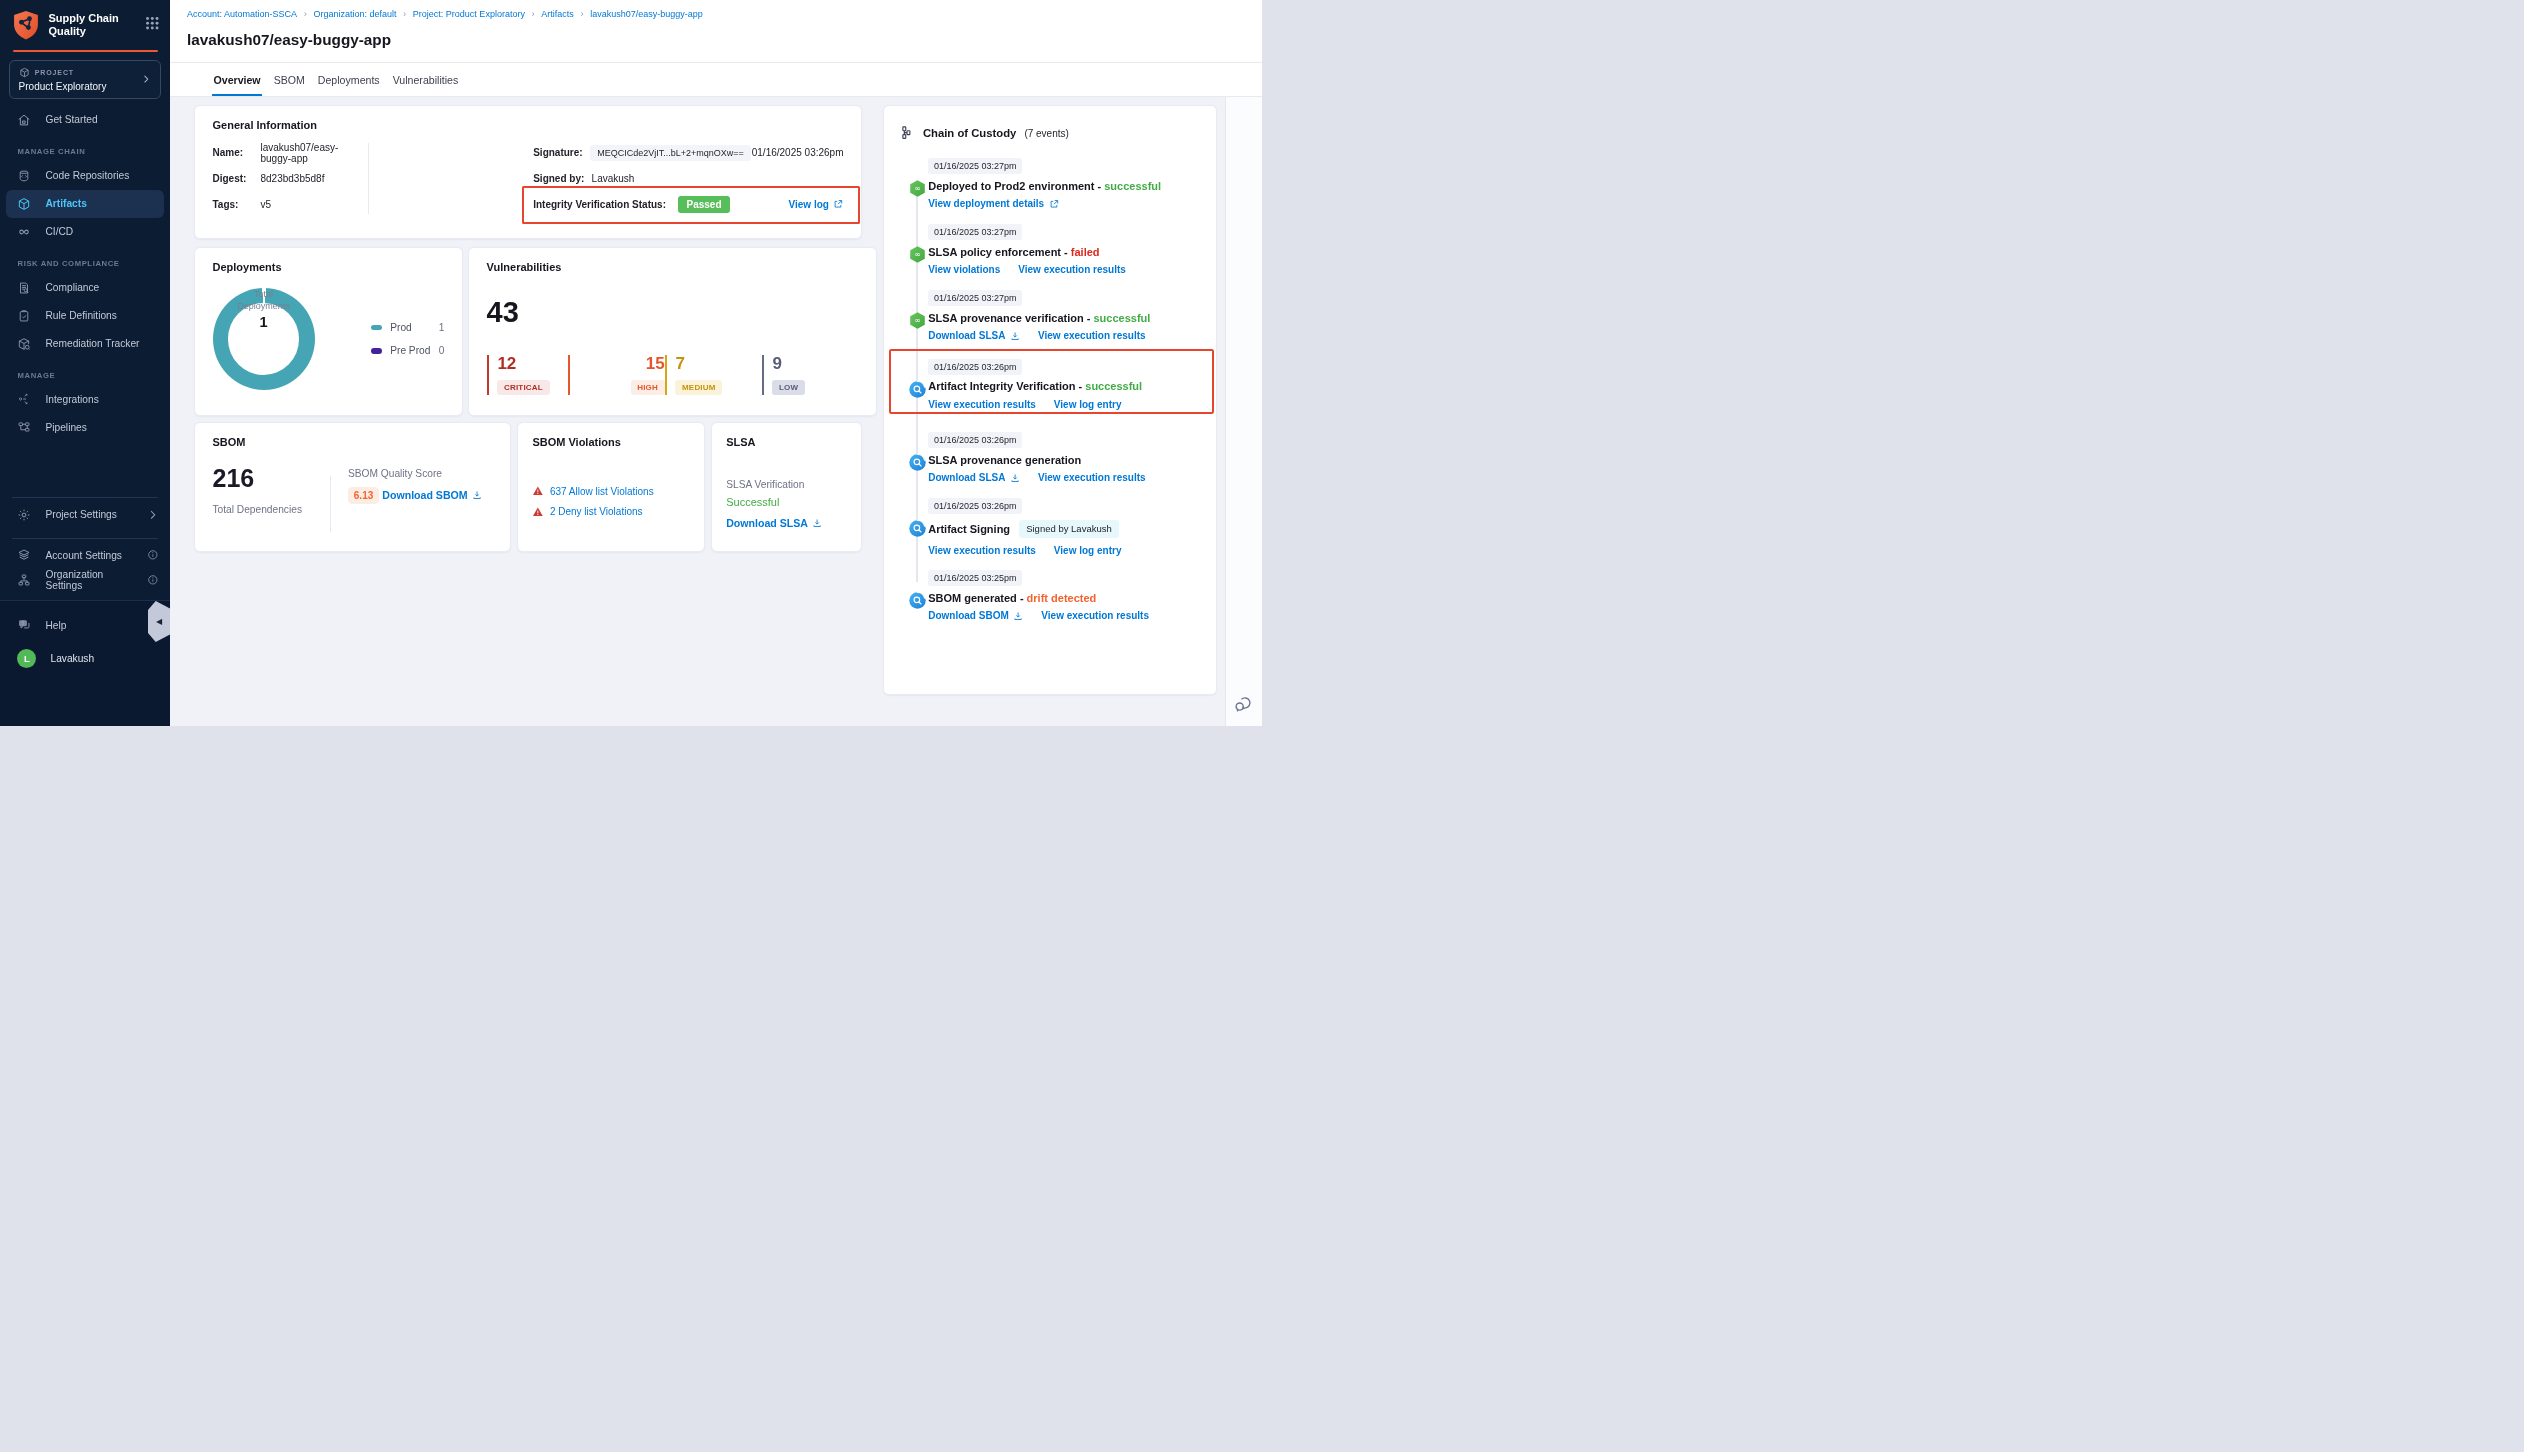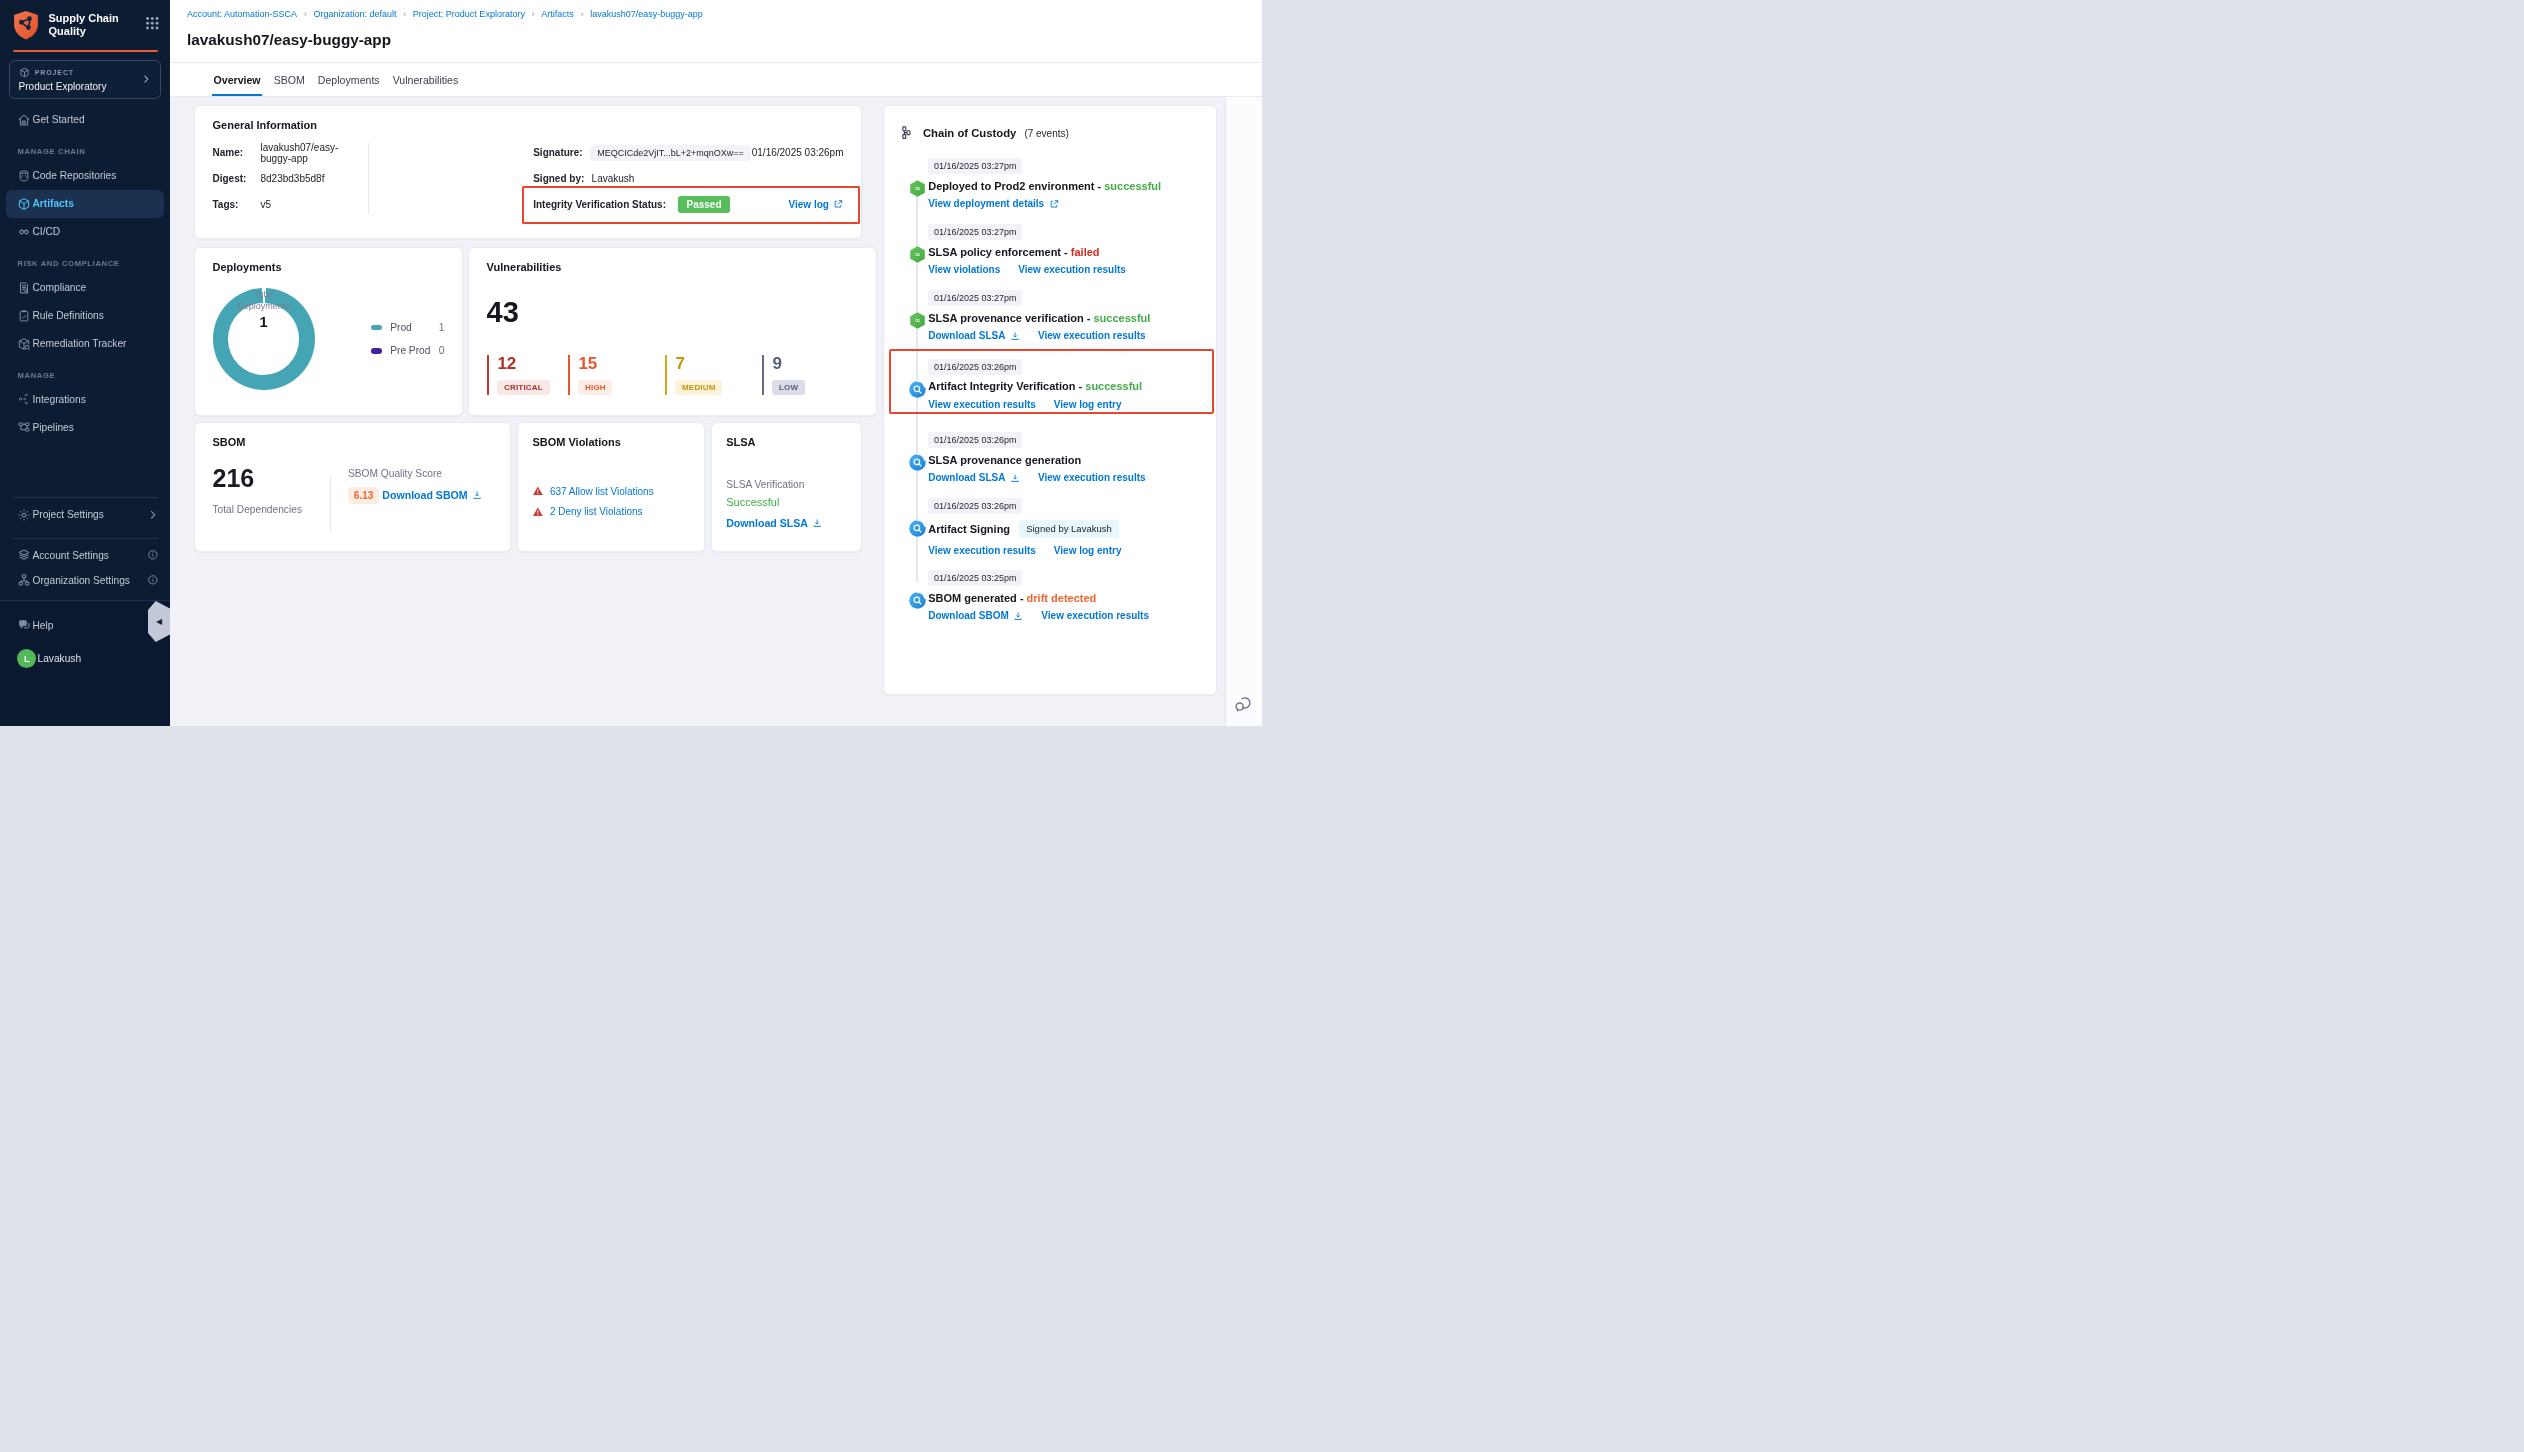--- a/index.html
+++ b/index.html
@@ -15,21 +15,21 @@
   .app-title { font-size:11px; font-weight:bold; color:#fff; line-height:1.25; margin:1.5px 0 0 8.8px; width:80px; }
   .grid-icon { margin-left:auto; margin-top:5.8px; color:#9aa2b5; cursor:pointer; }
   .orange-rule { height:2.2px; background:#ee5635; margin:8.8px 1.5px 0 1.5px; border-radius:1.5px; }
   .project-card { margin:8px 8.8px 0; border:0.7px solid #394763; border-radius:5.8px; padding:5.8px 8.8px; background:#0e2038; display:flex; align-items:center; cursor:pointer; }
   .project-meta { flex:1; }
   .project-label-row { display:flex; align-items:center; gap:5.1px; color:#8d95a9; font-size:7px; font-weight:bold; letter-spacing:0.9px; }
   .project-name { color:#f2f4f8; font-size:10px; margin-top:2.9px; }
   .project-chevron { color:#aab1c2; width:10.2px; height:10.2px; }
   .nav { margin-top:7.3px; }
   .nav-label { font-size:7.7px; letter-spacing:0.6px; color:#6e7894; padding:13px 0 5.8px 17.5px; font-weight:bold; }
-  .nav-item { display:flex; align-items:center; gap:1px; height:28px; margin:0 5.8px; padding:0 5.8px 0 11.7px; border-radius:5.8px; font-size:10.2px; color:#c4cad8; cursor:pointer; }
+  .nav-item { display:flex; align-items:center; gap:14px; height:28px; margin:0 5.8px; padding:0 5.8px 0 11.7px; border-radius:5.8px; font-size:10.2px; color:#c4cad8; cursor:pointer; }
   .nav-item .nav-ic { width:14px; height:14px; color:#8e96aa; flex-shrink:0; display:flex; }
   .nav-item.active { background:#1c3050; color:#4fc4f6; font-weight:bold; }
   .nav-item.active .nav-ic { color:#4fc4f6; }
   .nav-ic svg, .grid-icon svg, .project-chevron svg { width:100%; height:100%; display:block; }
   .side-divider { height:0.7px; background:#223452; margin:0 11.7px; }
   .gap-big { margin-top:56px; }
   .gap-sm { margin-top:8.8px; margin-bottom:4.4px; }
   .right-ic { margin-left:auto; width:11.7px; height:11.7px; color:#8e96aa; display:flex; cursor:pointer; }
   .side-footer { position:absolute; left:0; right:0; bottom:0; top:600px; background:#0a1830; border-top:0.7px solid #1d2e4b; padding-top:10.2px; }
   .avatar { width:19px; height:19px; border-radius:50%; background:#53b858; color:#fff; font-size:9.5px; font-weight:bold; display:flex; align-items:center; justify-content:center; flex-shrink:0; }
@@ -468,21 +468,21 @@
                     <span class="legend-val">0</span>
                   </div>
                 </div>
             </div>
           </div>
           <div class="card vuln-card">
             <div class="card-title">Vulnerabilities</div>
             <div class="vuln-total">43</div>
             <div class="sev-row" id="sev-row">
                 <div class="sev" style="border-left-color: rgb(195, 58, 44);"><div class="sev-num" style="color: rgb(176, 46, 36);">12</div><span class="sev-badge" style="background: rgb(248, 233, 232); color: rgb(176, 46, 36);">CRITICAL</span></div>
-                <div class="sev" style="border-left-color: rgb(229, 86, 43);"><div class="sev-num" style="color: rgb(229, 86, 43);">15</div><span class="sev-badge" style="background: rgb(252, 238, 231); color: rgb(229, 86, 43);">HIGH</span></div>
+                <div class="sev" style="border-left-color: rgb(229, 86, 43); text-align: right;"><div class="sev-num" style="color: rgb(229, 86, 43);">15</div><span class="sev-badge" style="background: rgb(252, 238, 231); color: rgb(229, 86, 43);">HIGH</span></div>
                 <div class="sev" style="border-left-color: rgb(217, 165, 20);"><div class="sev-num" style="color: rgb(199, 146, 11);">7</div><span class="sev-badge" style="background: rgb(250, 243, 218); color: rgb(199, 146, 11);">MEDIUM</span></div>
                 <div class="sev" style="border-left-color: rgb(102, 107, 133);"><div class="sev-num" style="color: rgb(88, 93, 120);">9</div><span class="sev-badge" style="background: rgb(218, 220, 232); color: rgb(88, 93, 120);">LOW</span></div>
               </div>
           </div>
         </div>
 
         <div class="row3">
           <div class="card sbom-card">
             <div class="card-title">SBOM</div>
             <div class="sbom-total">216</div>

